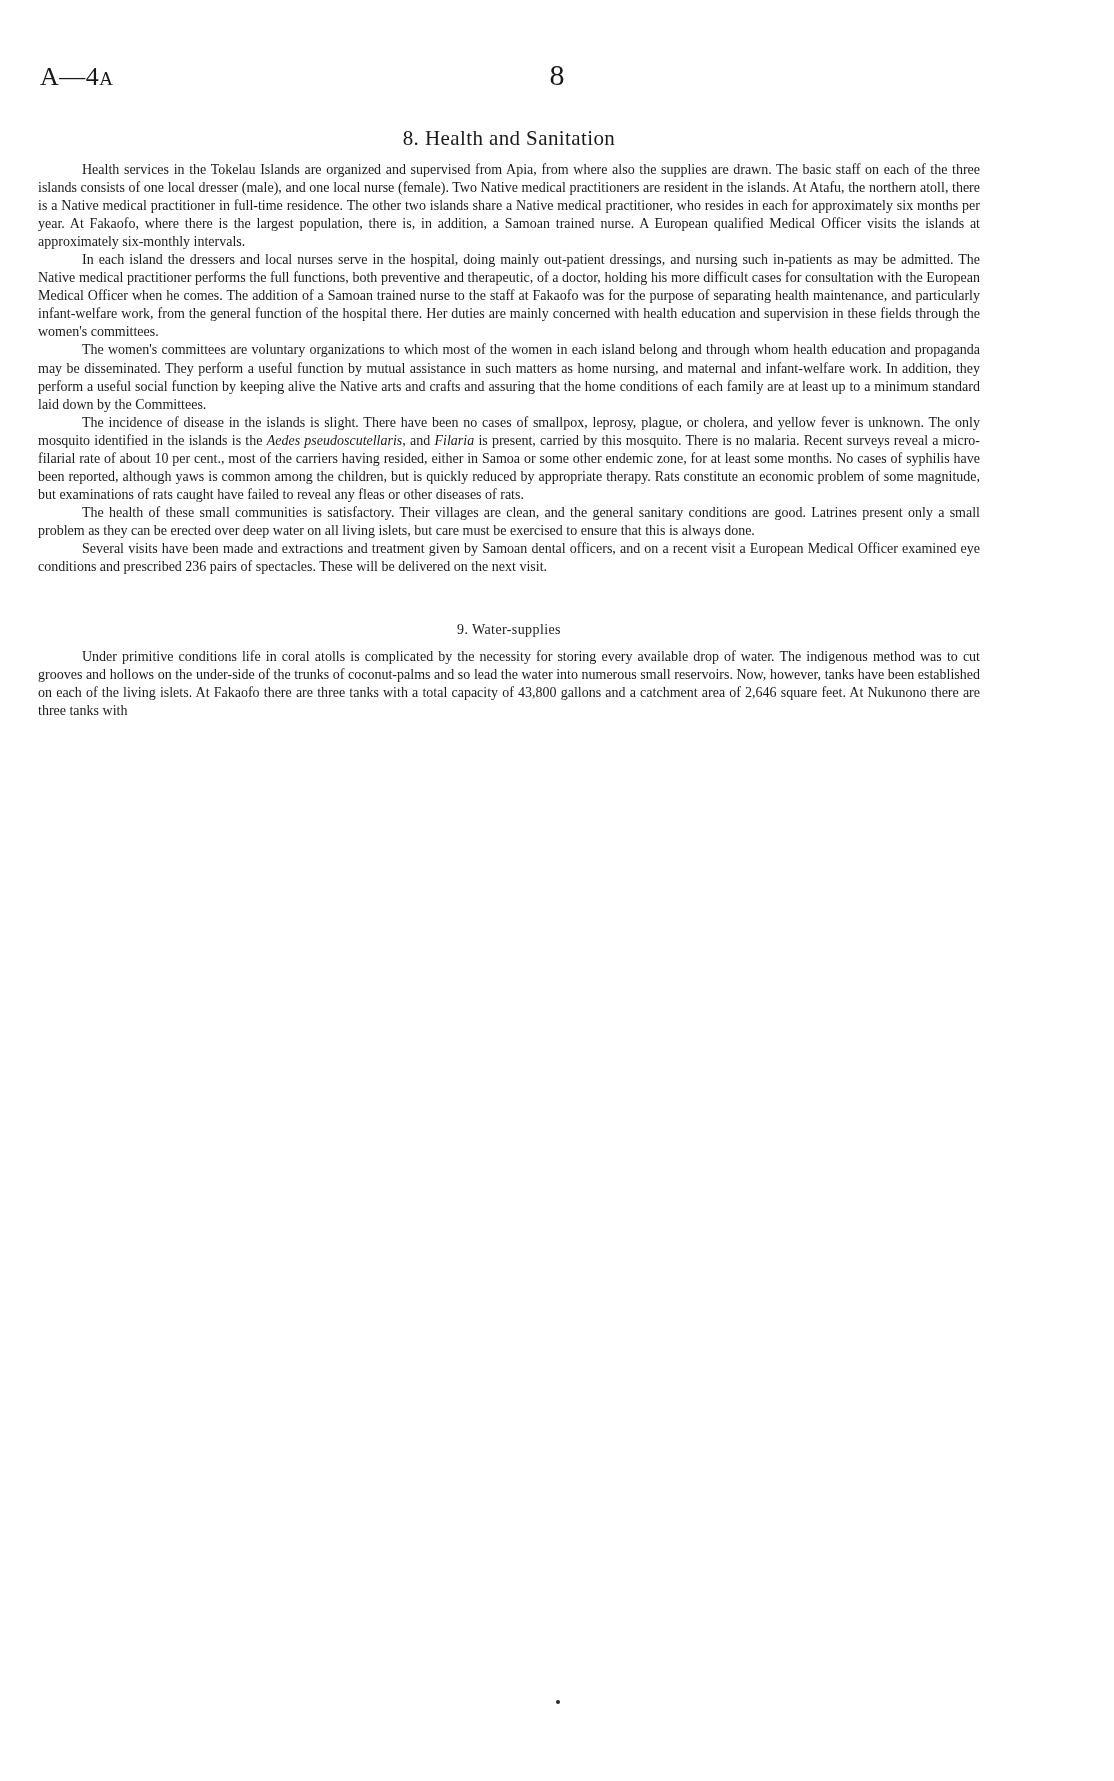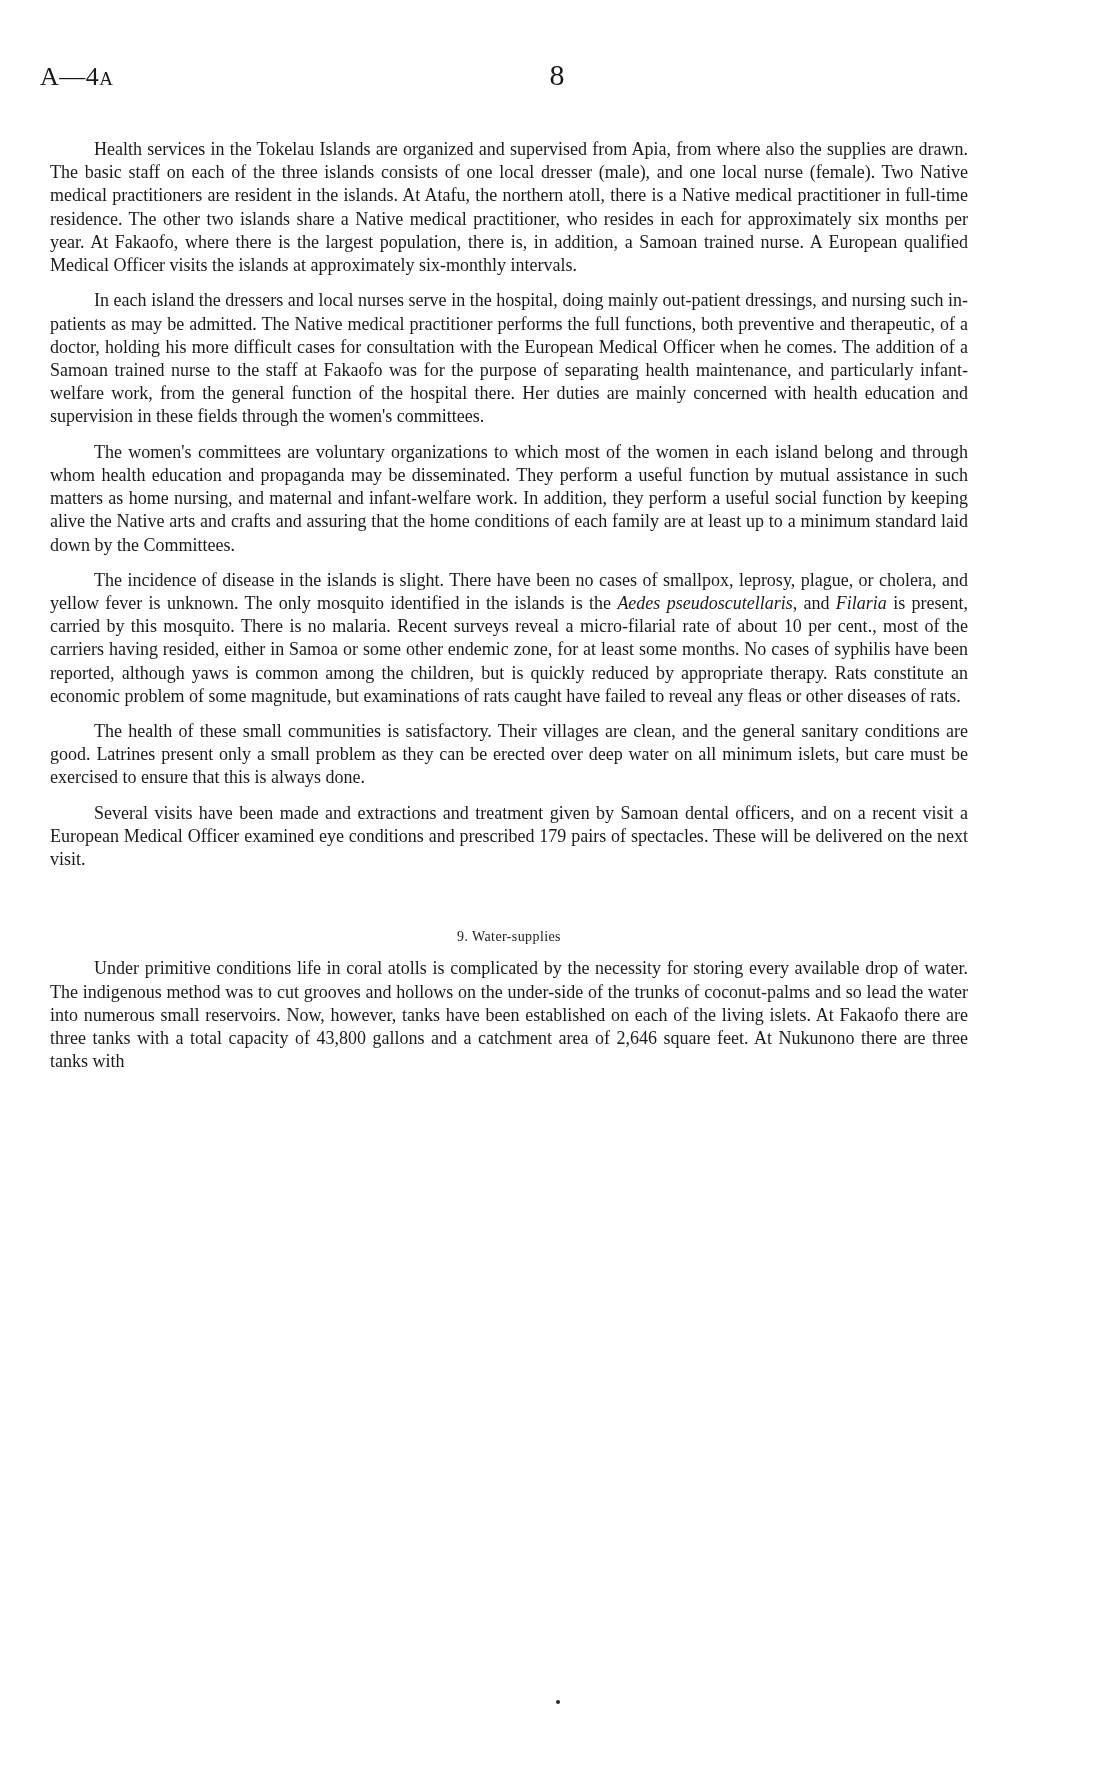--- a/index.html
+++ b/index.html
@@ -63,23 +63,23 @@
     letter-spacing: 0.6px;
   }
   h3.sub-title {
     font-size: 21px;
     font-weight: normal;
     text-align: center;
     margin: 0 0 10px 0;
     letter-spacing: 0.4px;
   }
   p.para {
-    font-size: 18px;
+    font-size: 14px;
     line-height: 1.29;
-    margin: 12px;
+    margin: 0;
     text-align: justify;
     text-indent: 44px;
     hyphens: none;
   }
   p.para + p.para {
     margin-top: 0px;
   }
   .italic {
     font-style: italic;
   }
@@ -108,29 +108,30 @@
 
 <div class="page">
 
   <div class="header-row">
     <div class="header-left"><span>A—4</span><span class="sc">A</span></div>
     <div class="page-number">8</div>
   </div>
 
   <div class="content">
 
+    <h3 class="sub-title">8. Health and Sanitation</h3>
 
     <p class="para">Health services in the Tokelau Islands are organized and supervised from Apia, from where also the supplies are drawn. The basic staff on each of the three islands consists of one local dresser (male), and one local nurse (female). Two Native medical practitioners are resident in the islands. At Atafu, the northern atoll, there is a Native medical practitioner in full-time residence. The other two islands share a Native medical practitioner, who resides in each for approximately six months per year. At Fakaofo, where there is the largest population, there is, in addition, a Samoan trained nurse. A European qualified Medical Officer visits the islands at approximately six-monthly intervals.</p>
     <p class="para">In each island the dressers and local nurses serve in the hospital, doing mainly out-patient dressings, and nursing such in-patients as may be admitted. The Native medical practitioner performs the full functions, both preventive and therapeutic, of a doctor, holding his more difficult cases for consultation with the European Medical Officer when he comes. The addition of a Samoan trained nurse to the staff at Fakaofo was for the purpose of separating health maintenance, and particularly infant-welfare work, from the general function of the hospital there. Her duties are mainly concerned with health education and supervision in these fields through the women's committees.</p>
     <p class="para">The women's committees are voluntary organizations to which most of the women in each island belong and through whom health education and propaganda may be disseminated. They perform a useful function by mutual assistance in such matters as home nursing, and maternal and infant-welfare work. In addition, they perform a useful social function by keeping alive the Native arts and crafts and assuring that the home conditions of each family are at least up to a minimum standard laid down by the Committees.</p>
 
     <p class="para"><span>The incidence of disease in the islands is slight. There have been no cases of smallpox, leprosy, plague, or cholera, and yellow fever is unknown. The only mosquito identified in the islands is the </span><span class="italic">Aedes pseudoscutellaris</span><span>, and </span><span class="italic">Filaria</span><span> is present, carried by this mosquito. There is no malaria. Recent surveys reveal a micro-filarial rate of about 10 per cent., most of the carriers having resided, either in Samoa or some other endemic zone, for at least some months. No cases of syphilis have been reported, although yaws is common among the children, but is quickly reduced by appropriate therapy. Rats constitute an economic problem of some magnitude, but examinations of rats caught have failed to reveal any fleas or other diseases of rats.</span></p>
 
-    <p class="para">The health of these small communities is satisfactory. Their villages are clean, and the general sanitary conditions are good. Latrines present only a small problem as they can be erected over deep water on all minimum islets, but care must be exercised to ensure that this is always done.</p>
-    <p class="para">Several visits have been made and extractions and treatment given by Samoan dental officers, and on a recent visit a European Medical Officer examined eye conditions and prescribed 179 pairs of spectacles. These will be delivered on the next visit.</p>
+    <p class="para">The health of these small communities is satisfactory. Their villages are clean, and the general sanitary conditions are good. Latrines present only a small problem as they can be erected over deep water on all living islets, but care must be exercised to ensure that this is always done.</p>
+    <p class="para">Several visits have been made and extractions and treatment given by Samoan dental officers, and on a recent visit a European Medical Officer examined eye conditions and prescribed 236 pairs of spectacles. These will be delivered on the next visit.</p>
 
     <div class="spacer-lg"></div>
 
     <h3 class="water-title">9. Water-supplies</h3>
     <p class="para">Under primitive conditions life in coral atolls is complicated by the necessity for storing every available drop of water. The indigenous method was to cut grooves and hollows on the under-side of the trunks of coconut-palms and so lead the water into numerous small reservoirs. Now, however, tanks have been established on each of the living islets. At Fakaofo there are three tanks with a total capacity of 43,800 gallons and a catchment area of 2,646 square feet. At Nukunono there are three tanks with</p>
 
   </div>
 
   <div class="footer-dot"></div>
 

